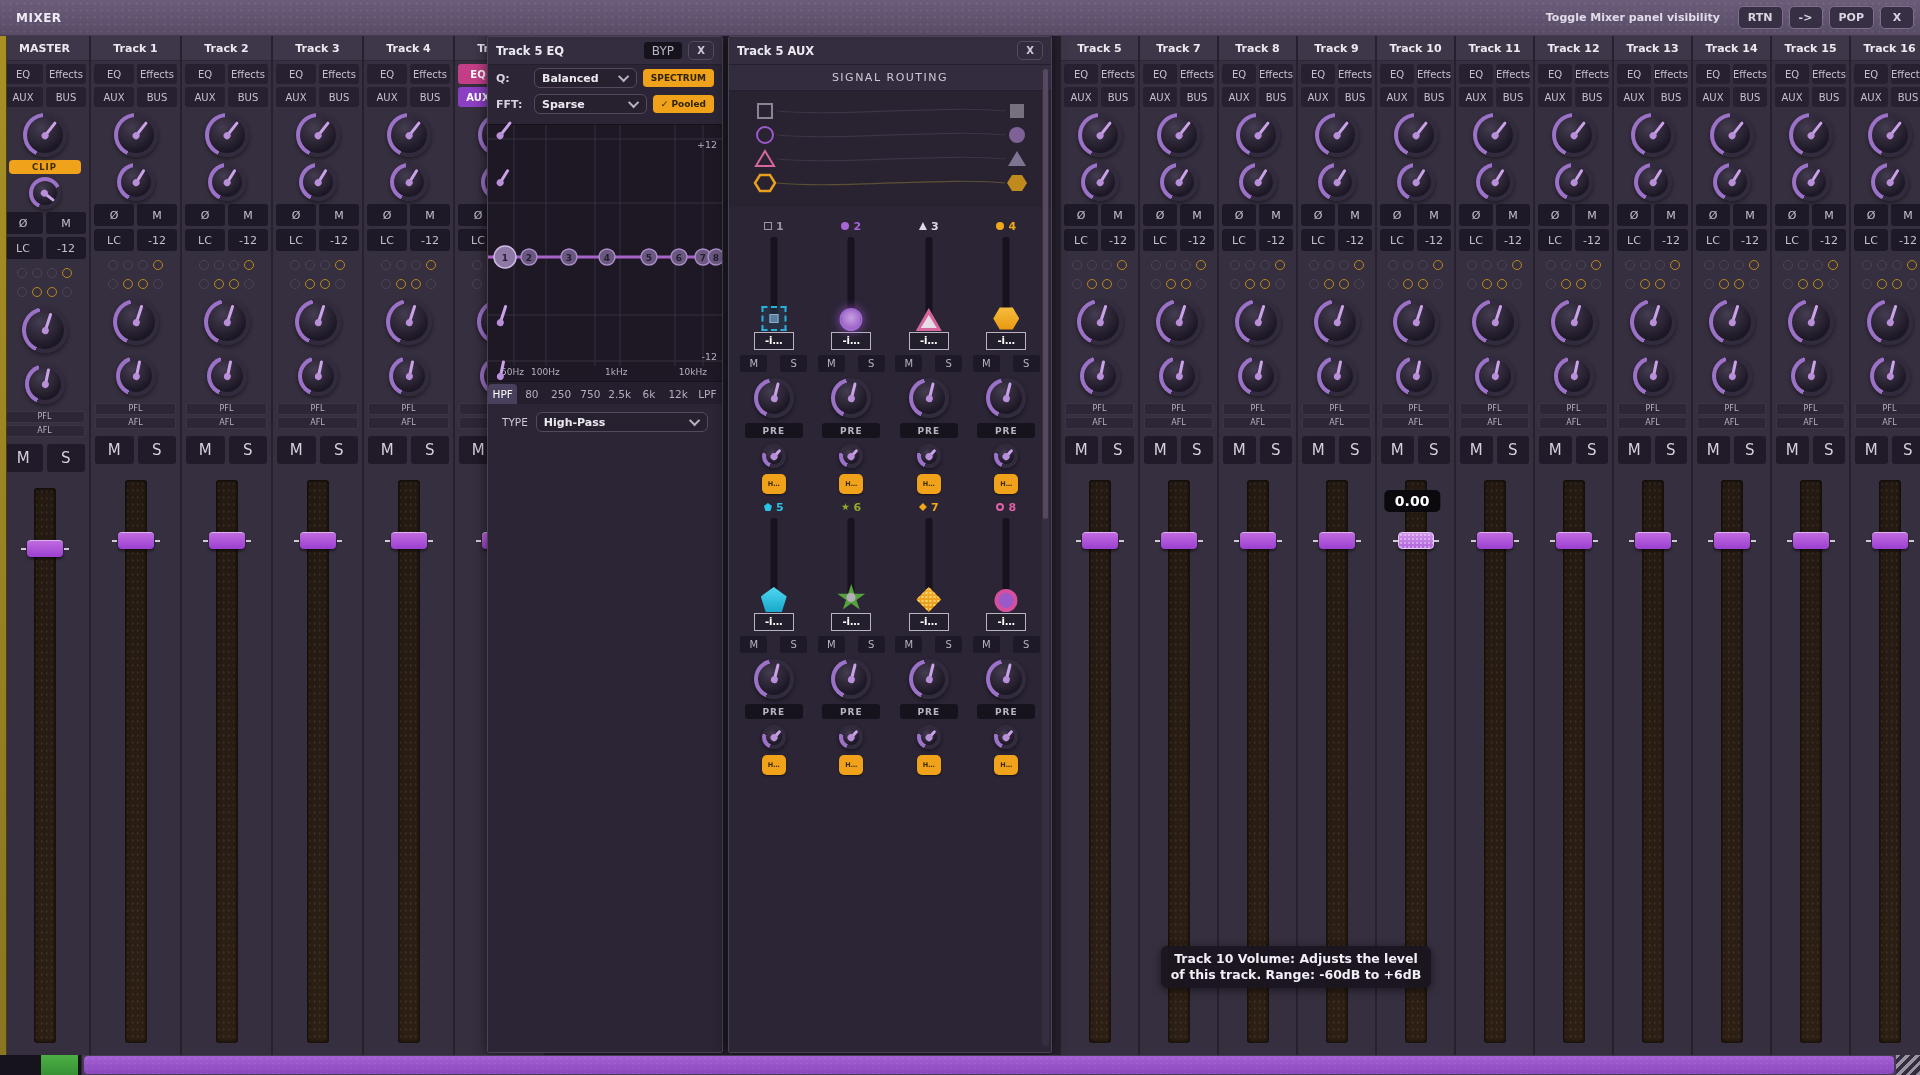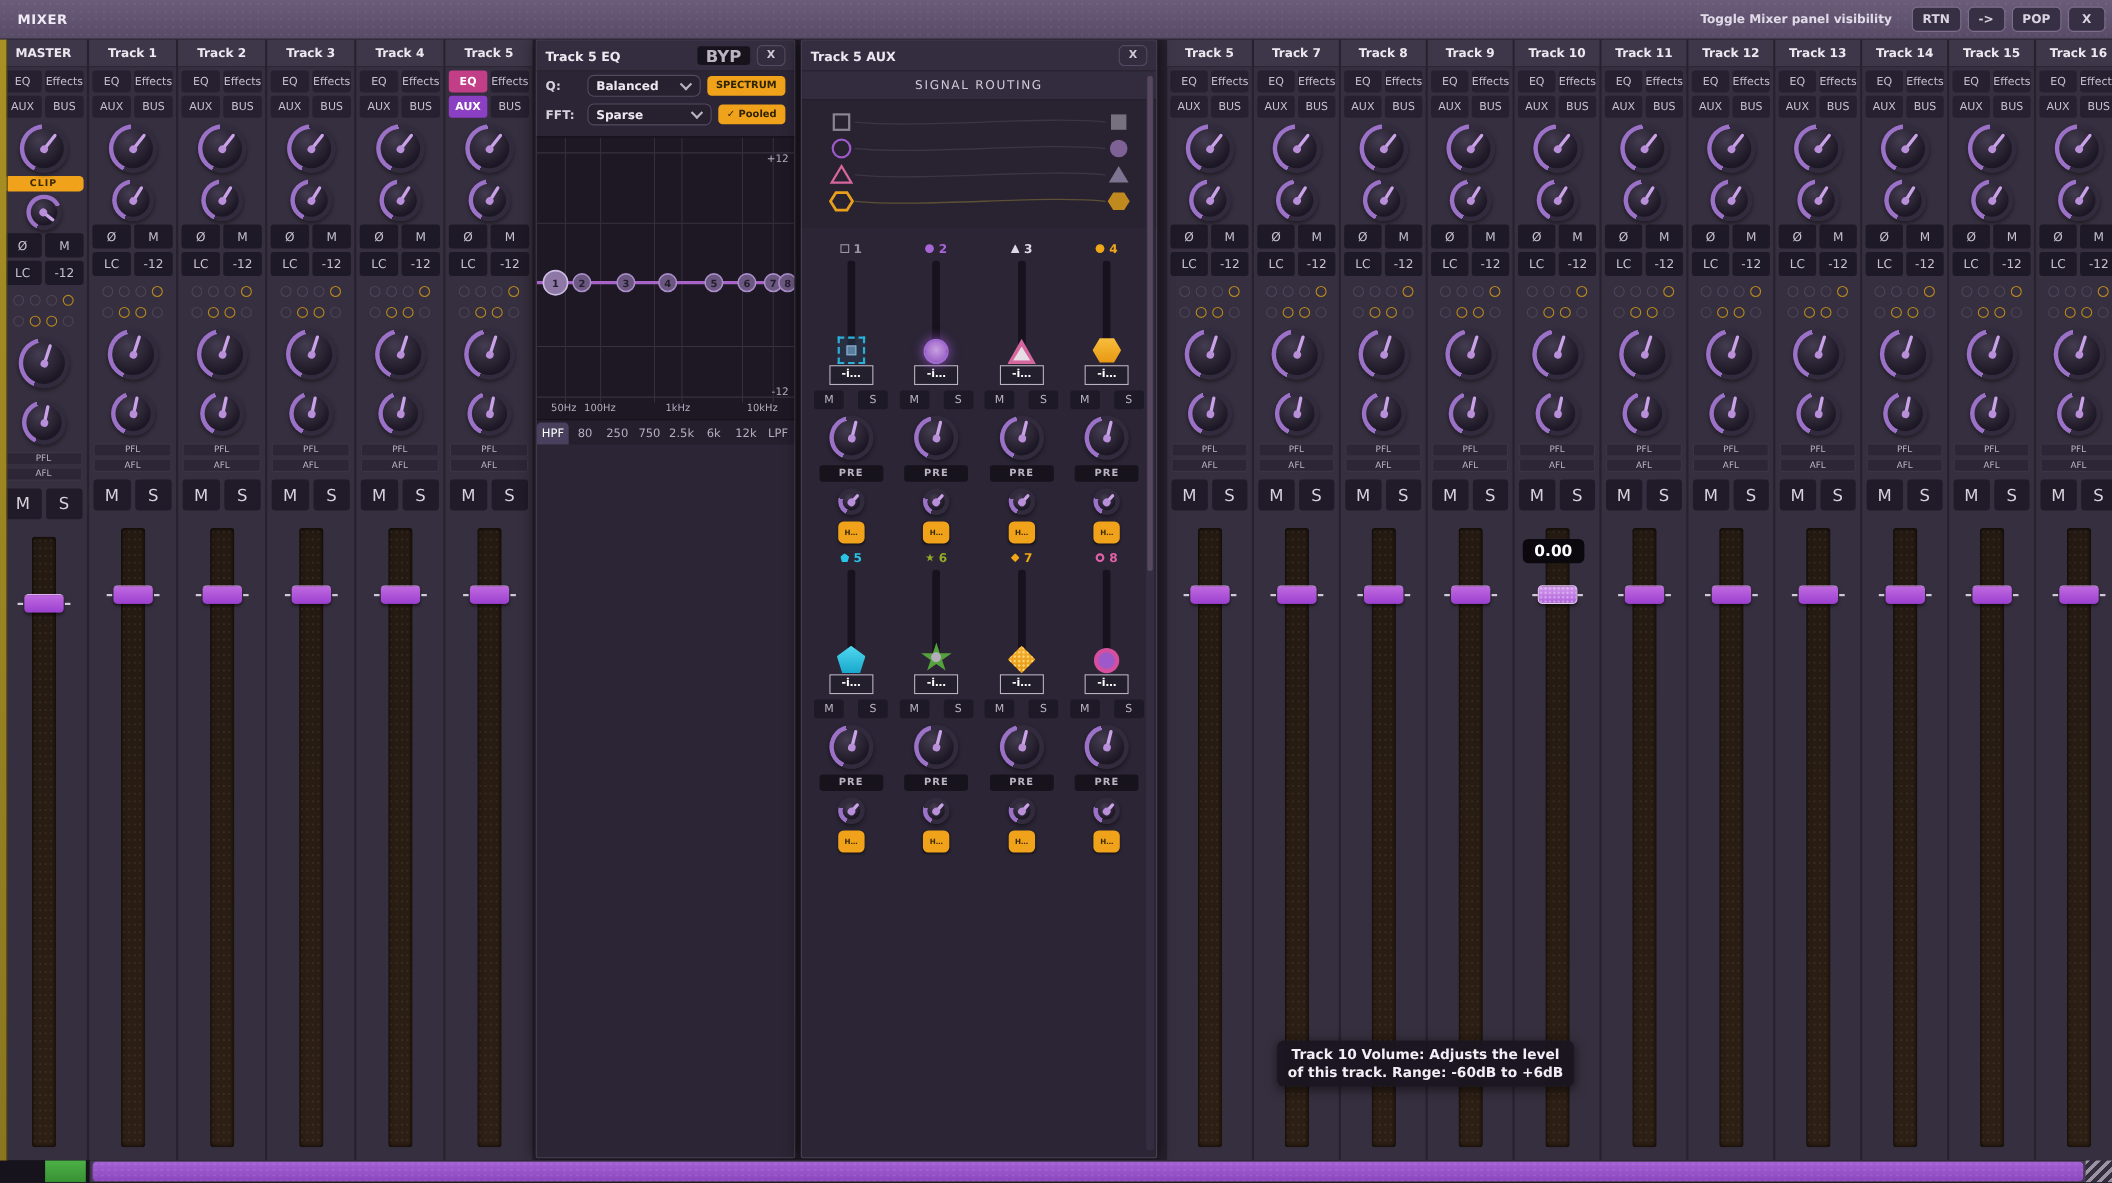--- a/index.html
+++ b/index.html
@@ -20,21 +20,21 @@
 
   
   .mixer{position:absolute;left:0;top:36px;right:0;bottom:20px;display:flex;background:#26202d;overflow:hidden;}
   .lmeter{position:absolute;left:0;top:36px;bottom:20px;width:7px;z-index:6;
     background:linear-gradient(#a89024,#8a7620);border-right:1px solid #4a3f14;}
 
   
   .strips{display:flex;height:100%;}
   .strips.left{width:487px;}
   .strips.right{flex:1;overflow:hidden;}
-  .strip{width:81px;flex:0 0 auto;height:100%;background:#362f3f;border-right:2px solid #27212e;
+  .strip{width:91px;flex:0 0 auto;height:100%;background:#362f3f;border-right:2px solid #27212e;
     display:flex;flex-direction:column;align-items:stretch;}
   .strips.right .strip{width:79px;}
   .s-name{height:25px;line-height:25px;text-align:center;font-size:11px;font-weight:bold;color:#ece8f0;
     background:#3e3749;border-bottom:1px solid #2c2636;white-space:nowrap;overflow:hidden;}
   .brow{display:flex;gap:3px;padding:0 3px;margin-top:3px;}
   .brow button{flex:1;height:20px;background:#262030;border:none;border-radius:3px;color:#c6c0ce;
     font-size:10px;padding:0;cursor:pointer;overflow:hidden;white-space:nowrap;}
   .brow.dark button{background:#1e1926;font-size:11px;height:22px;}
   .brow button.act-eq{background:#c23f88;color:#fff;font-weight:bold;}
   .brow button.act-aux{background:#8b3fc2;color:#fff;font-weight:bold;}
@@ -74,22 +74,22 @@
     background-size:4px 4px,100% 100%;border:1px solid #e8c8f8;}
   .fval{position:absolute;left:50%;transform:translateX(-56%);top:22px;background:#0b090e;color:#fff;
     font-size:14px;font-weight:bold;padding:3px 11px;border-radius:5px;z-index:8;white-space:nowrap;}
 
   
   .panel{height:calc(100% - 2px);margin-top:0;background:#2b2535;border:1px solid #4a4153;border-radius:2px;
     box-shadow:0 0 14px rgba(0,0,0,.6);display:flex;flex-direction:column;flex:0 0 auto;position:relative;}
   .panel .phead{height:28px;background:#342d3f;display:flex;align-items:center;padding:0 8px;gap:6px;
     border-bottom:1px solid #241f2c;flex:0 0 auto;}
   .panel .ptitle{font-size:11.5px;font-weight:bold;color:#ece8f0;flex:1;white-space:nowrap;}
-  .pbtn{height:17px;background:#17131d;border:none;border-radius:3px;color:#b9b3c2;font-size:15px;
-    font-weight:bold;padding:0 8px;cursor:pointer;}
+  .pbtn{height:17px;background:#17131d;border:none;border-radius:3px;color:#b9b3c2;font-size:12px;
+    font-weight:normal;padding:0 8px;cursor:pointer;}
   .pclose{height:19px;width:26px;background:#332c3e;border:1px solid #55495f;border-radius:5px;color:#cfc9d6;
     font-size:10px;font-weight:bold;cursor:pointer;padding:0;}
 
   
   #eqPanel{width:236px;margin-left:0;}
   .ctl{display:flex;align-items:center;gap:6px;padding:3px 8px;flex:0 0 auto;}
   .ctl .lab{width:32px;font-size:11px;font-weight:bold;color:#d6d1dc;}
   .select{flex:1;height:20px;background:#27212f;border:1px solid #55495f;border-radius:6px;display:flex;
     align-items:center;padding:0 7px;cursor:pointer;min-width:0;}
   .select .val{flex:1;font-size:11px;font-weight:bold;color:#ece8f0;white-space:nowrap;overflow:hidden;}
@@ -587,20 +587,27 @@
       <div class="tabs" id="bandTabs">
           <div class="tab act">HPF</div>
           <div class="tab">80</div>
           <div class="tab">250</div>
           <div class="tab">750</div>
           <div class="tab">2.5k</div>
           <div class="tab">6k</div>
           <div class="tab">12k</div>
           <div class="tab">LPF</div>
         </div>
+      <div class="typerow">
+        <span class="lab">TYPE</span>
+        <div class="select">
+          <span class="val">High-Pass</span>
+          <span class="chev"></span>
+        </div>
+      </div>
     </div>
 
     <div class="panel" id="auxPanel">
       <div class="phead">
         <span class="ptitle">Track 5 AUX</span>
         <button class="pclose">X</button>
       </div>
       <div class="routetitle">SIGNAL ROUTING</div>
       <div class="routebox">
         <svg id="routeSvg" width="322" height="116">

